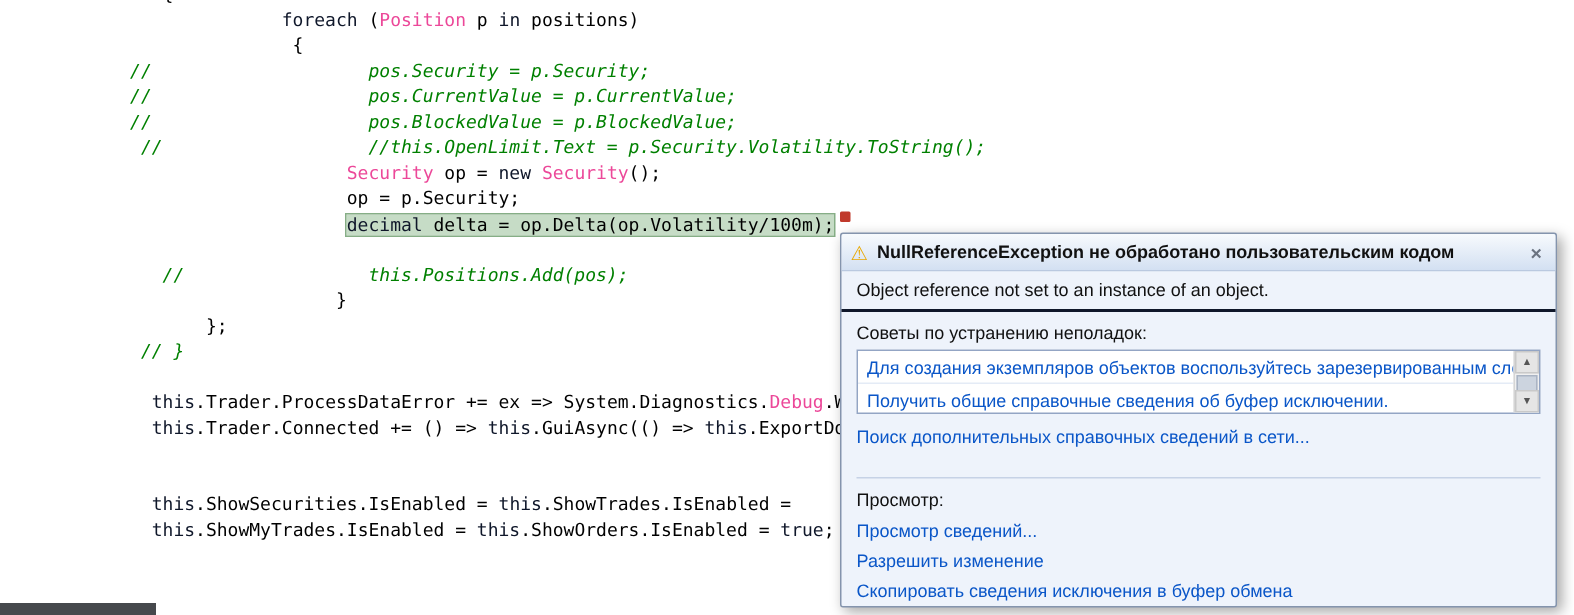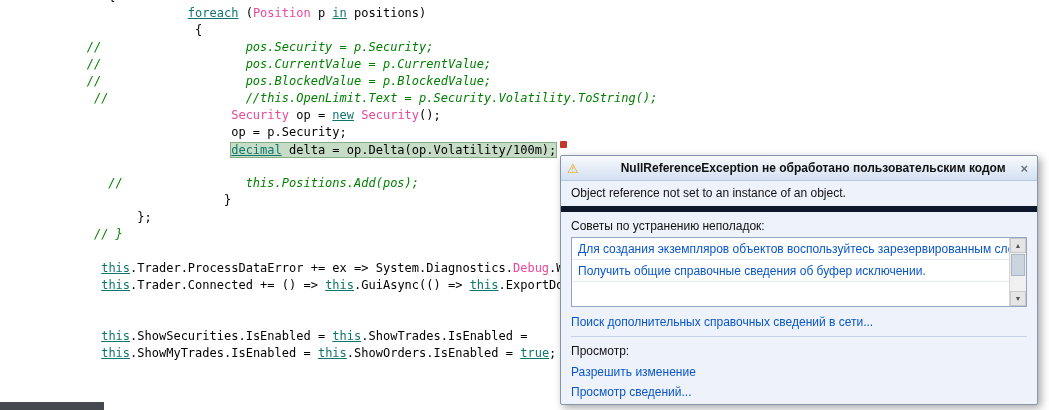--- a/index.html
+++ b/index.html
@@ -8,21 +8,21 @@
     background:#ffffff;
     font-family:"Liberation Sans",sans-serif;
   }
   
   .code-area{
     position:absolute;left:0;top:-12px;
     font-family:"DejaVu Sans Mono","Liberation Mono",monospace;
     font-size:12px;line-height:17px;white-space:pre;color:#000;
   }
   .code-line{height:17px;}
-  .kw{color:#0f766e;text-decoration:underline;}
+  .kw{color:#0f172a;}
   .ty{color:#ec4899;}
   .cm{color:#008000;font-style:italic;}
   .pl{color:#000000;}
   .stmt-highlight{background:#c6dcc6;outline:1px solid #86ae86;}
   .error-glyph{
     display:inline-block;width:7px;height:7px;background:#c0392b;
     margin-left:4px;border-radius:1px;vertical-align:6px;
   }
   
   .edge-strip{position:absolute;left:0;top:402px;width:104px;height:8px;background:#46494d;}
@@ -32,34 +32,34 @@
     background:#eef3fb;border:1px solid #8494ad;border-radius:2px;
     box-shadow:3px 3px 9px rgba(0,0,0,0.35);
     font-size:12px;z-index:10;display:flex;flex-direction:column;box-sizing:border-box;
   }
   .popup-header{
     flex:0 0 24px;display:flex;align-items:center;gap:6px;padding:0 6px;
     background:linear-gradient(#f7fafd,#d3e0f2);
     border-bottom:1px solid #bac9e0;border-radius:2px 2px 0 0;
   }
   .warning-icon{color:#e8a700;font-size:13px;line-height:1;}
-  .popup-title{font-weight:bold;flex:1;white-space:nowrap;overflow:hidden;color:#111;margin-left:36px;}
+  .popup-title{font-weight:bold;flex:1;white-space:nowrap;overflow:hidden;color:#111;}
   .close-button{color:#6b7380;font-size:13px;font-weight:bold;padding:0 3px;}
-  .popup-message{padding:5px 10px 6px;border-bottom:6px solid #0f172a;color:#111;}
+  .popup-message{padding:5px 10px 6px;border-bottom:2px solid #0f172a;color:#111;}
   .section-label{font-weight:normal;padding:7px 10px 4px;color:#111;}
   .tips-box{margin:0 10px;border:1px solid #93a5c4;background:#fff;height:70px;position:relative;overflow:hidden;box-sizing:border-box;}
   .tips-list{margin-right:17px;}
   .tip-item{color:#0a56c8;padding:4px 6px 3px;white-space:nowrap;overflow:hidden;border-bottom:1px solid #e4ebf6;}
   .scrollbar{position:absolute;top:0;right:0;bottom:0;width:17px;background:#f0f0f0;border-left:1px solid #d5d5d5;box-sizing:border-box;}
   .sb-btn{position:absolute;left:0;right:0;height:15px;background:#e5e5e5;border:1px solid #c9c9c9;
     font-size:7px;color:#555;display:flex;align-items:center;justify-content:center;box-sizing:border-box;}
   .sb-btn.up{top:0;}
   .sb-btn.down{bottom:0;}
   .sb-thumb{position:absolute;top:16px;left:1px;right:1px;height:22px;background:#ccd4df;border:1px solid #aab4c4;box-sizing:border-box;}
-  .search-link{color:#0a56c8;padding:8px 10px 6px;}
+  .search-link{color:#0a56c8;padding:8px 10px 19px;}
   .popup-divider{border-top:1px solid #c6d2e6;margin:1px 10px 0;}
   .action-link{color:#0a56c8;padding:3px 10px;}
 </style>
 </head>
 <body>
 
 <div class="code-area"><div class="code-line"><span class="pl">               {</span></div><div class="code-line"><span class="pl">                          </span><span class="kw">foreach</span><span class="pl"> (</span><span class="ty">Position</span><span class="pl"> p </span><span class="kw">in</span><span class="pl"> positions)</span></div><div class="code-line"><span class="pl">                           {</span></div><div class="code-line"><span class="cm">            //                    pos.Security = p.Security;</span></div><div class="code-line"><span class="cm">            //                    pos.CurrentValue = p.CurrentValue;</span></div><div class="code-line"><span class="cm">            //                    pos.BlockedValue = p.BlockedValue;</span></div><div class="code-line"><span class="cm">             //                   //this.OpenLimit.Text = p.Security.Volatility.ToString();</span></div><div class="code-line"><span class="pl">                                </span><span class="ty">Security</span><span class="pl"> op = </span><span class="kw">new</span><span class="pl"> </span><span class="ty">Security</span><span class="pl">();</span></div><div class="code-line"><span class="pl">                                op = p.Security;</span></div><div class="code-line"><span class="pl">                                </span><span class="stmt-highlight"><span class="kw">decimal</span><span class="pl"> delta = op.Delta(op.Volatility/100m);</span></span><span class="error-glyph"></span></div><div class="code-line">&nbsp;</div><div class="code-line"><span class="cm">               //                 this.Positions.Add(pos);</span></div><div class="code-line"><span class="pl">                               }</span></div><div class="code-line"><span class="pl">                   };</span></div><div class="code-line"><span class="cm">             // }</span></div><div class="code-line">&nbsp;</div><div class="code-line"><span class="pl">              </span><span class="kw">this</span><span class="pl">.Trader.ProcessDataError += ex =&gt; System.Diagnostics.</span><span class="ty">Debug</span><span class="pl">.Wri</span></div><div class="code-line"><span class="pl">              </span><span class="kw">this</span><span class="pl">.Trader.Connected += () =&gt; </span><span class="kw">this</span><span class="pl">.GuiAsync(() =&gt; </span><span class="kw">this</span><span class="pl">.ExportDde</span></div><div class="code-line">&nbsp;</div><div class="code-line">&nbsp;</div><div class="code-line"><span class="pl">              </span><span class="kw">this</span><span class="pl">.ShowSecurities.IsEnabled = </span><span class="kw">this</span><span class="pl">.ShowTrades.IsEnabled = </span></div><div class="code-line"><span class="pl">              </span><span class="kw">this</span><span class="pl">.ShowMyTrades.IsEnabled = </span><span class="kw">this</span><span class="pl">.ShowOrders.IsEnabled = </span><span class="kw">true</span><span class="pl">;</span></div></div>
 
 <div class="edge-strip"></div>
 
@@ -79,16 +79,17 @@
     <div class="scrollbar">
       <div class="sb-btn up">▲</div>
       <div class="sb-thumb"></div>
       <div class="sb-btn down">▼</div>
     </div>
   </div>
   <div class="search-link">Поиск дополнительных справочных сведений в сети...</div>
   <div class="popup-divider"></div>
   <div class="section-label">Просмотр:</div>
   <div>
+      <div class="action-link">Просмотр сведений...</div>
       <div class="action-link">Разрешить изменение</div>
-      <div class="action-link">Просмотр сведений...</div>
+      <div class="action-link">Скопировать сведения исключения в буфер обмена</div>
     </div>
 </div>
 
 </body></html>

